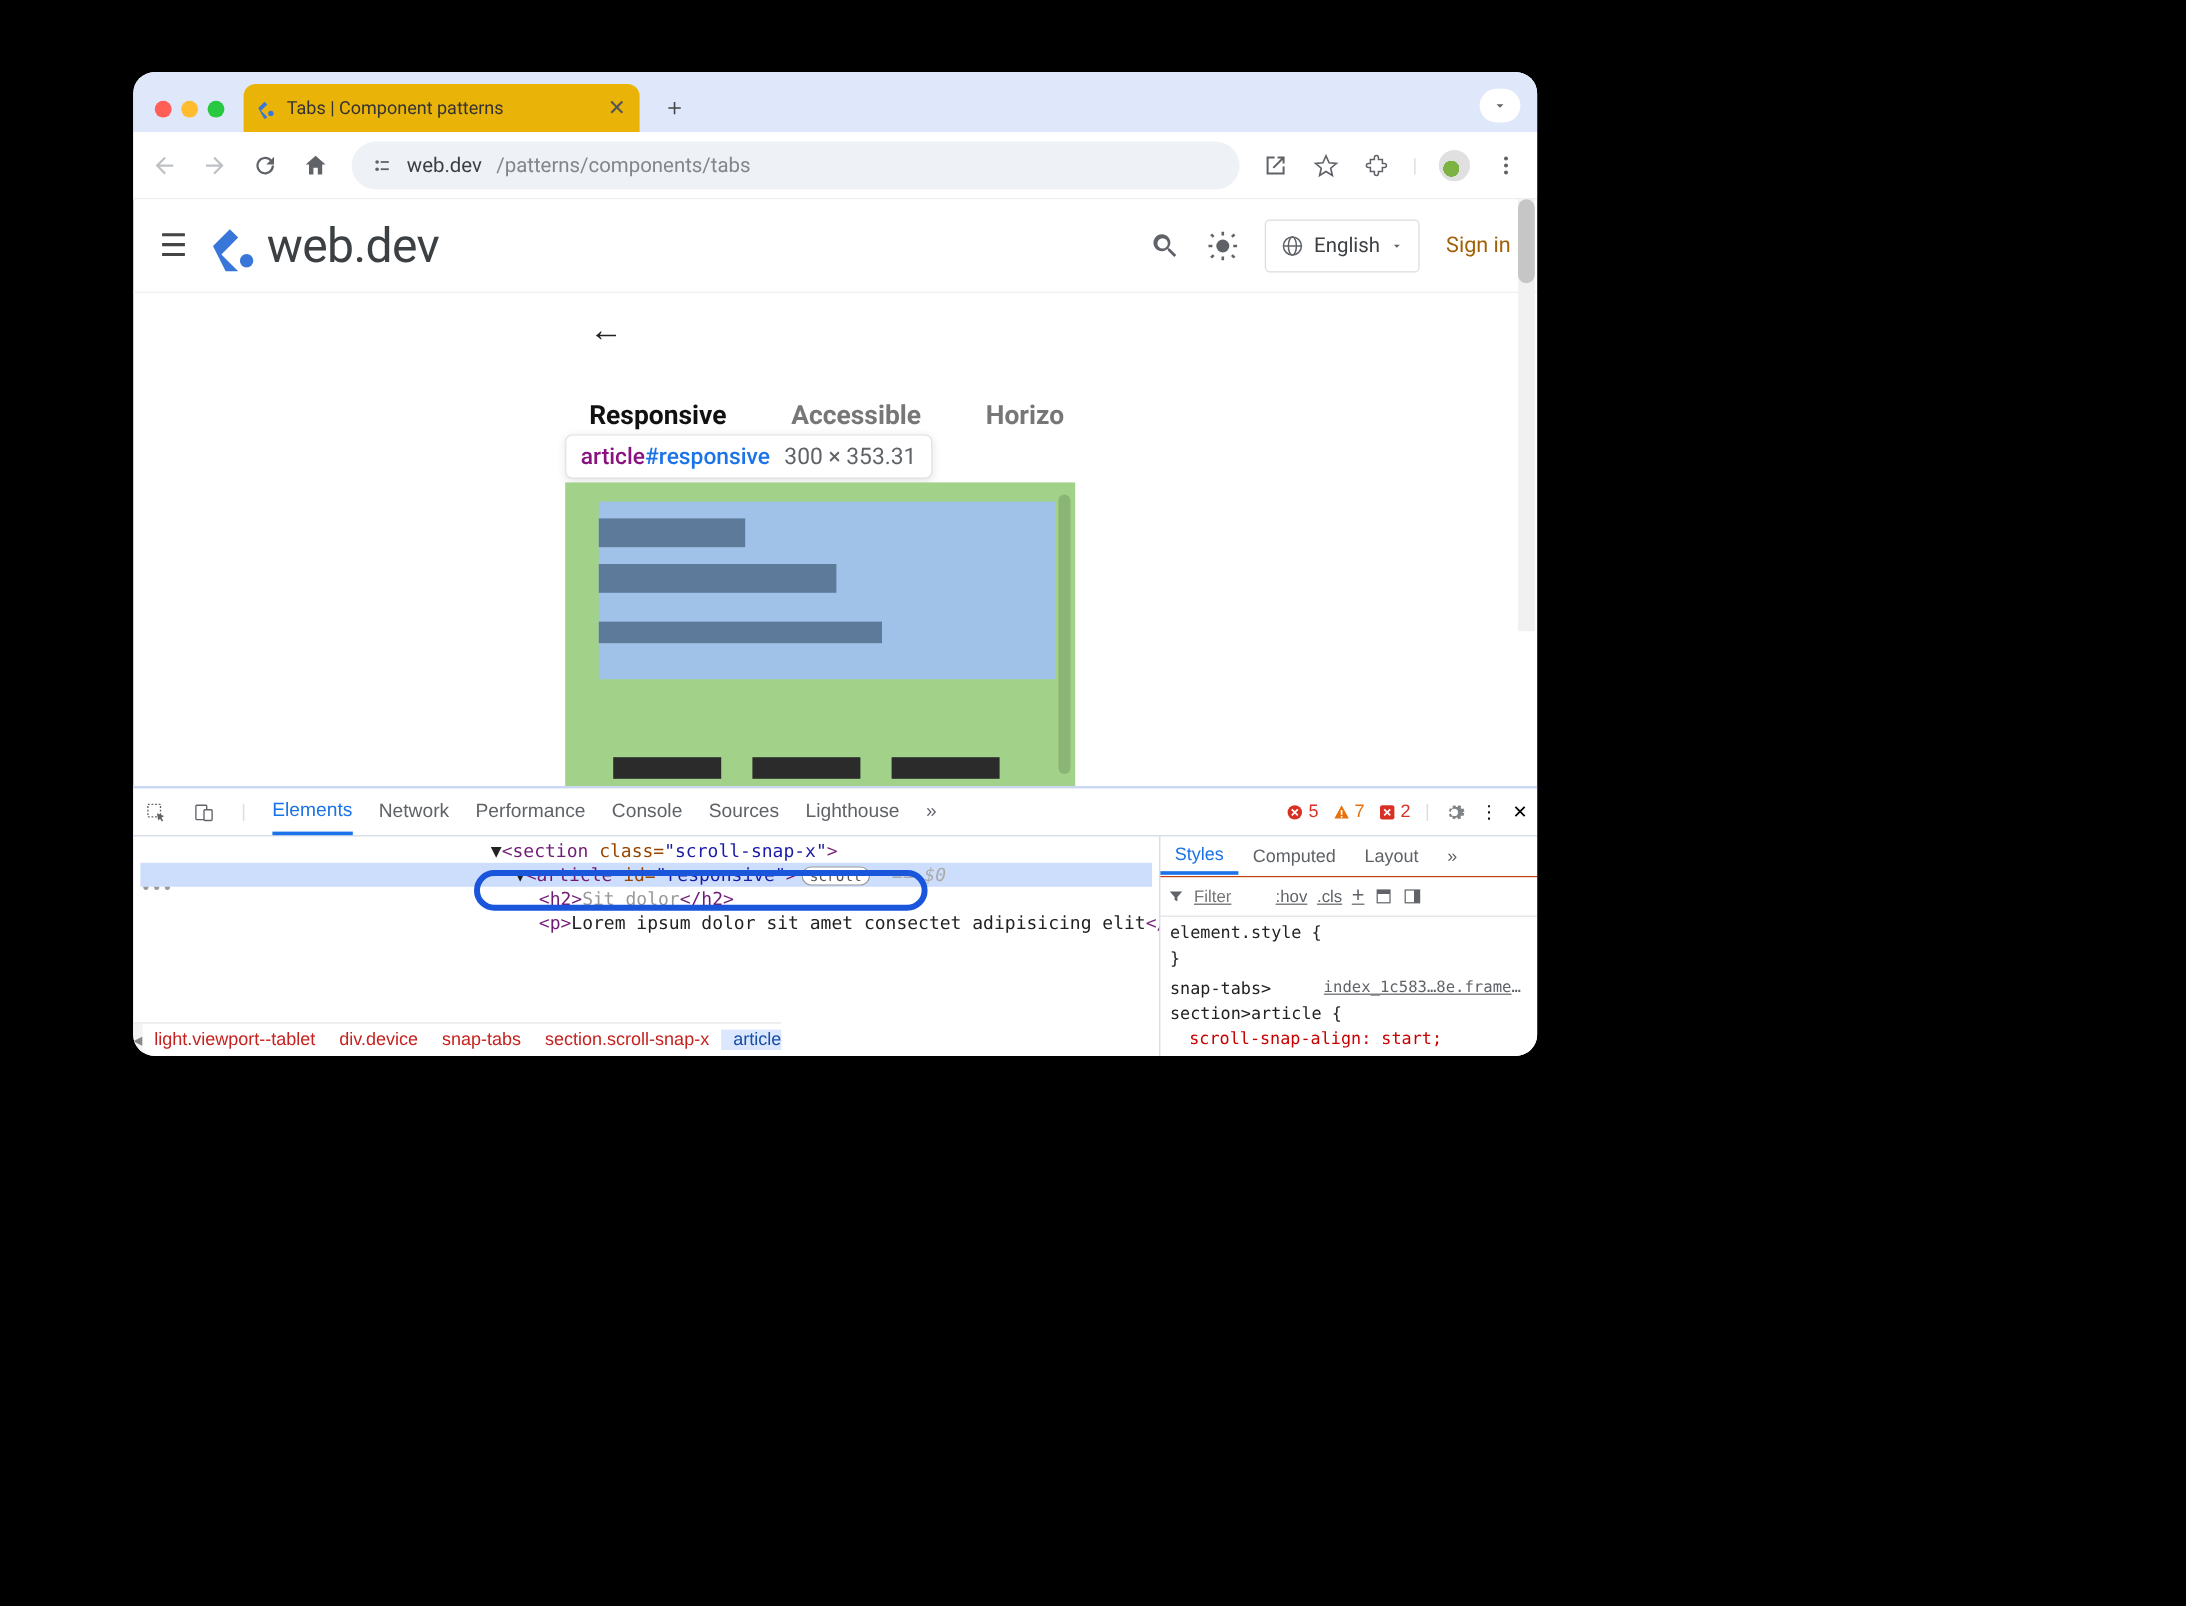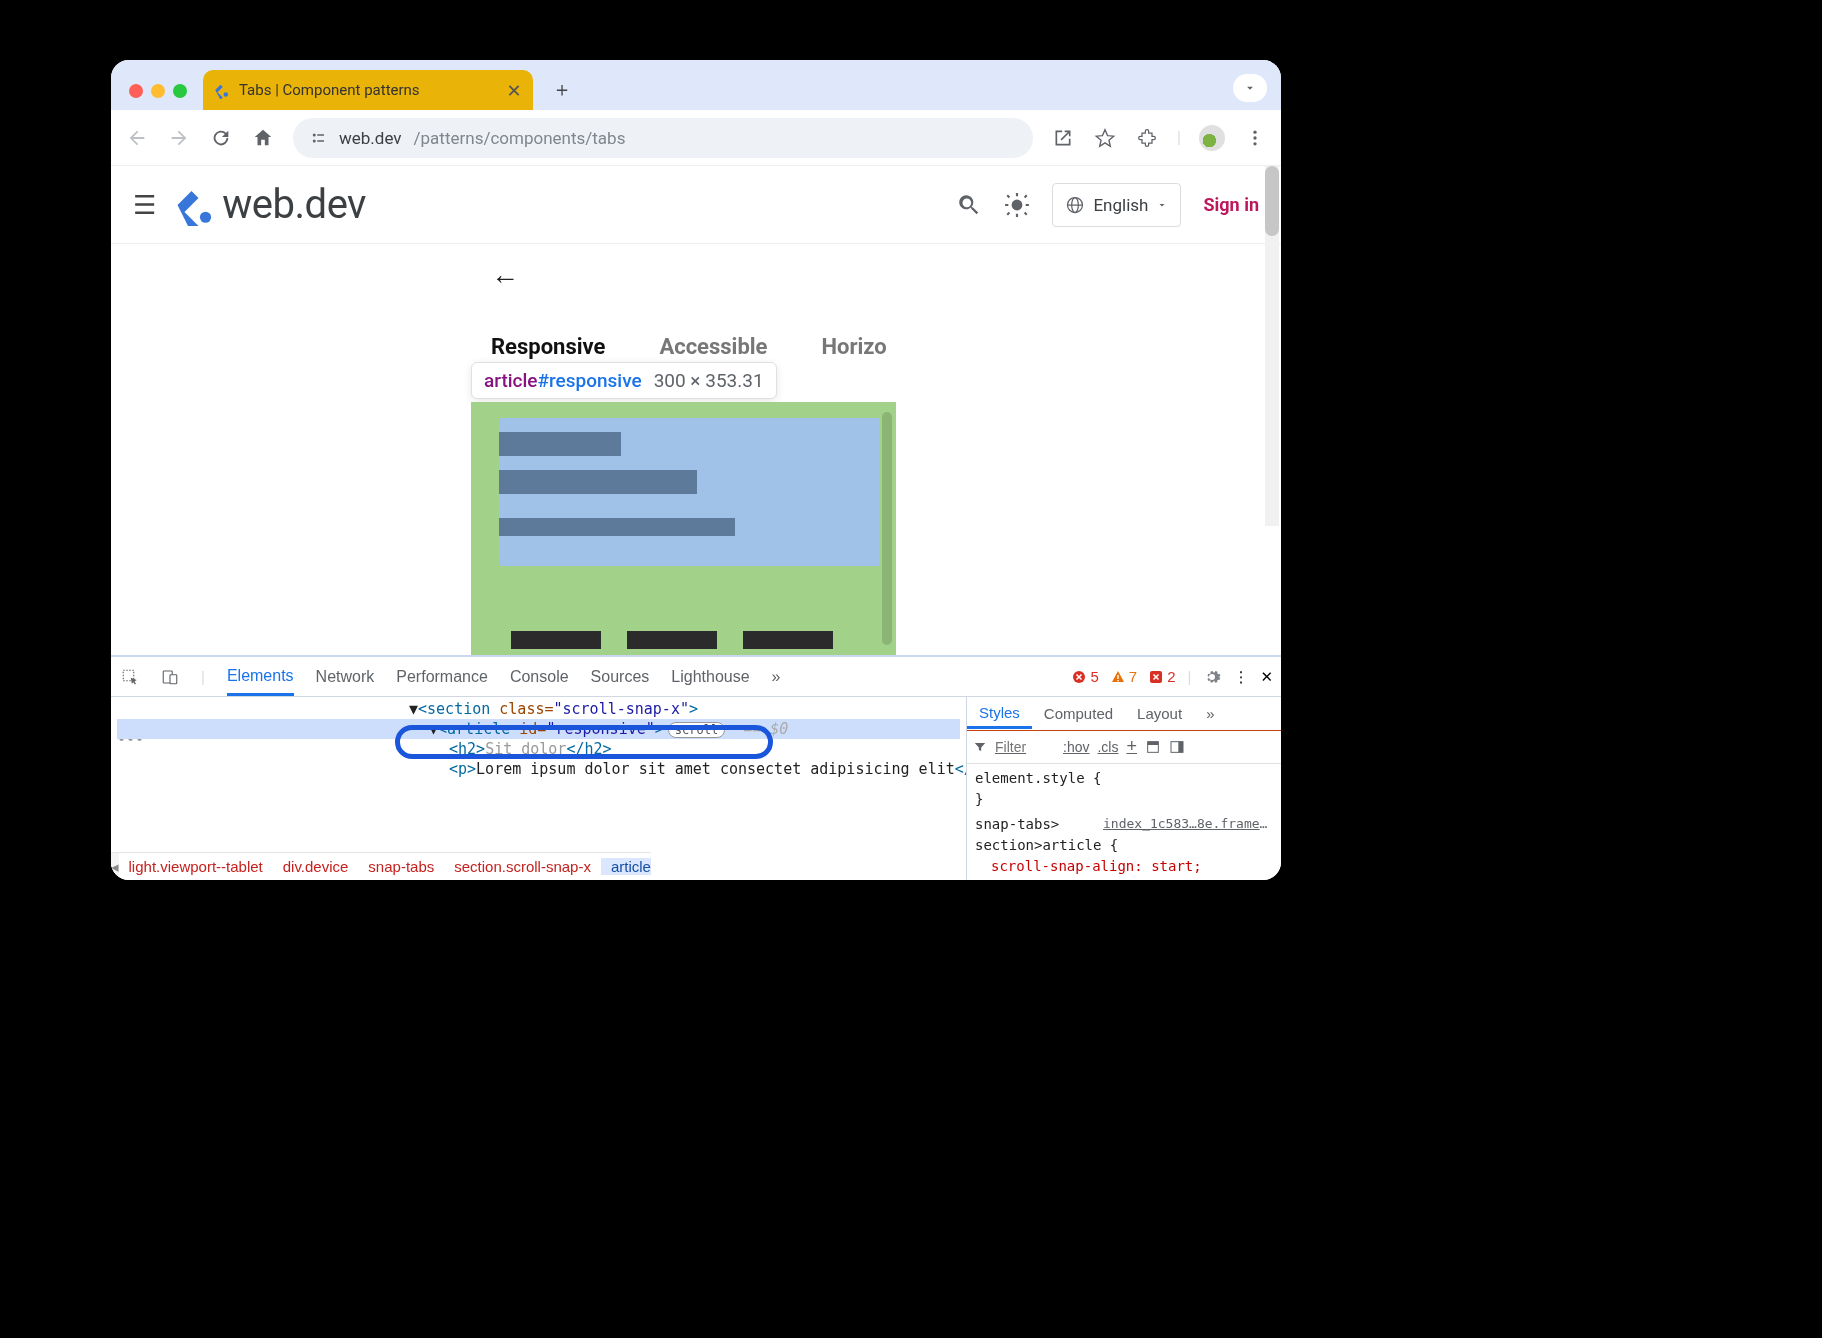--- a/index.html
+++ b/index.html
@@ -33,21 +33,21 @@
   .url-path { color:#80868b; }
   .right-icons { display:flex; align-items:center; gap:18px;}
   .avatar { width:26px;height:26px;border-radius:50%; background: radial-gradient(circle at 40% 60%, #7cb342 30%, #e0e0e0 31%);}
   
   .pageheader { height:78px; display:flex; align-items:center; padding: 0 22px; gap:18px; border-bottom: 1px solid #eee; position:relative;}
   .menu-ico { font-size:26px; color:#444;}
   .logo { display:flex; align-items:center; gap:6px;}
   .logo-text { font-size:40px; font-weight:400; color:#3c4043; letter-spacing:-0.5px;}
   .hdr-right { margin-left:auto; display:flex; align-items:center; gap:22px;}
   .lang-btn { height:44px; border:1px solid #dadce0; border-radius:4px; display:flex; align-items:center; gap:8px; padding:0 12px; font-size:17px; color:#3c4043;}
-  .signin { font-size:18px; font-weight:700; color:#be185d;}
+  .signin { font-size:18px; font-weight:400; color:#a16207;}
   .vscroll { position:absolute; right:2px; top:0; width:14px; height: 360px; background:#f1f1f1;}
   .vscroll .thumb{ position:absolute; top:0; width:100%; height:70px; background:#c6c6c6; border-radius:7px;}
   
   .content { position:relative; height: calc(100% - 50px - 56px - 78px - 225px); overflow:hidden;}
   .card { position:absolute; left:350px; top:0; width:445px; height:100%; background:#fff; border-top: none;}
   .back { position:absolute; left:30px; top:14px; font-size:28px; color:#222;}
   .tabs-row { position:absolute; left:30px; top:90px; right:0; display:flex; gap:54px; font-size:22px; font-weight:700; color:#777; white-space:nowrap; overflow:hidden;}
   .tabs-row span.active{ color:#111;}
   .tooltip { position:absolute; left:10px; top:118px; background:#fff; border:1px solid #e0e0e0; border-radius:6px; padding:6px 12px; font-size:19px; box-shadow:0 2px 8px rgba(0,0,0,.1); display:flex; gap:12px; align-items:center;}
   .tooltip .el { color:#881280; font-weight:500;}
@@ -63,21 +63,21 @@
   .devtools { position:absolute; left:0; right:0; bottom:0; height:225px; background:#fff; border-top:2px solid #c9d7f0; font-family: Menlo, Consolas, monospace; font-size:15px;}
   .dt-tabs { height:40px; display:flex; align-items:center; padding:0 10px; gap:22px; border-bottom:1px solid #d0d7e2; position:relative; font-family: -apple-system, sans-serif;}
   .dt-tabs .t { color:#5f6368; font-size:16px; cursor:pointer;}
   .dt-tabs .t.active{ color:#1a73e8; border-bottom:3px solid #1a73e8; padding-bottom:8px; margin-bottom:-10px; font-weight:500;}
   .dt-tabs .right { position:absolute; right:8px; display:flex; align-items:center; gap:12px; font-size:15px;}
   .counter { display:flex; align-items:center; gap:4px; font-family: -apple-system, sans-serif;}
   .cerr{ color:#d93025;} .cwarn{color:#e8710a;} .cerr2{color:#d93025;}
   .dt-body { display:flex; height: calc(100% - 40px);}
   .dom { flex:1; padding:2px 6px 0 6px; position:relative; overflow:hidden;}
   .dom-line { white-space:nowrap; padding:1px 0 1px 300px; color:#222;}
-  .tag { color:#0369a1;}
+  .tag { color:#701a75;}
   .attr { color:#994500;}
   .val { color:#1a1aa6;}
   .txt { color:#222;}
   .dom-line.sel { background:#cddefd;}
   .highlight-box { position:absolute; left:284px; top:28px; width:378px; height:34px; border:5px solid #1a56db; border-radius:18px;}
   .badge { display:inline-block; border:1px solid #999; border-radius:10px; padding:0 6px; font-size:12px; color:#555; vertical-align:middle; margin-left:4px; background:#fff;}
   .eq0 { color:#aaa; font-style:italic; margin-left:18px;}
   .dom-crumbs { position:absolute; left:0; right:315px; bottom:0; height:28px; border-top:1px solid #e4e4e4; display:flex; align-items:center; font-family: -apple-system, sans-serif; font-size:15px; overflow:hidden;}
   .dom-crumbs .c { padding:0 10px; color:#c5221f; white-space:nowrap;text-align:right;}
   .dom-crumbs .c.active{ background:#dbe7ff; color:#174ea6;}

